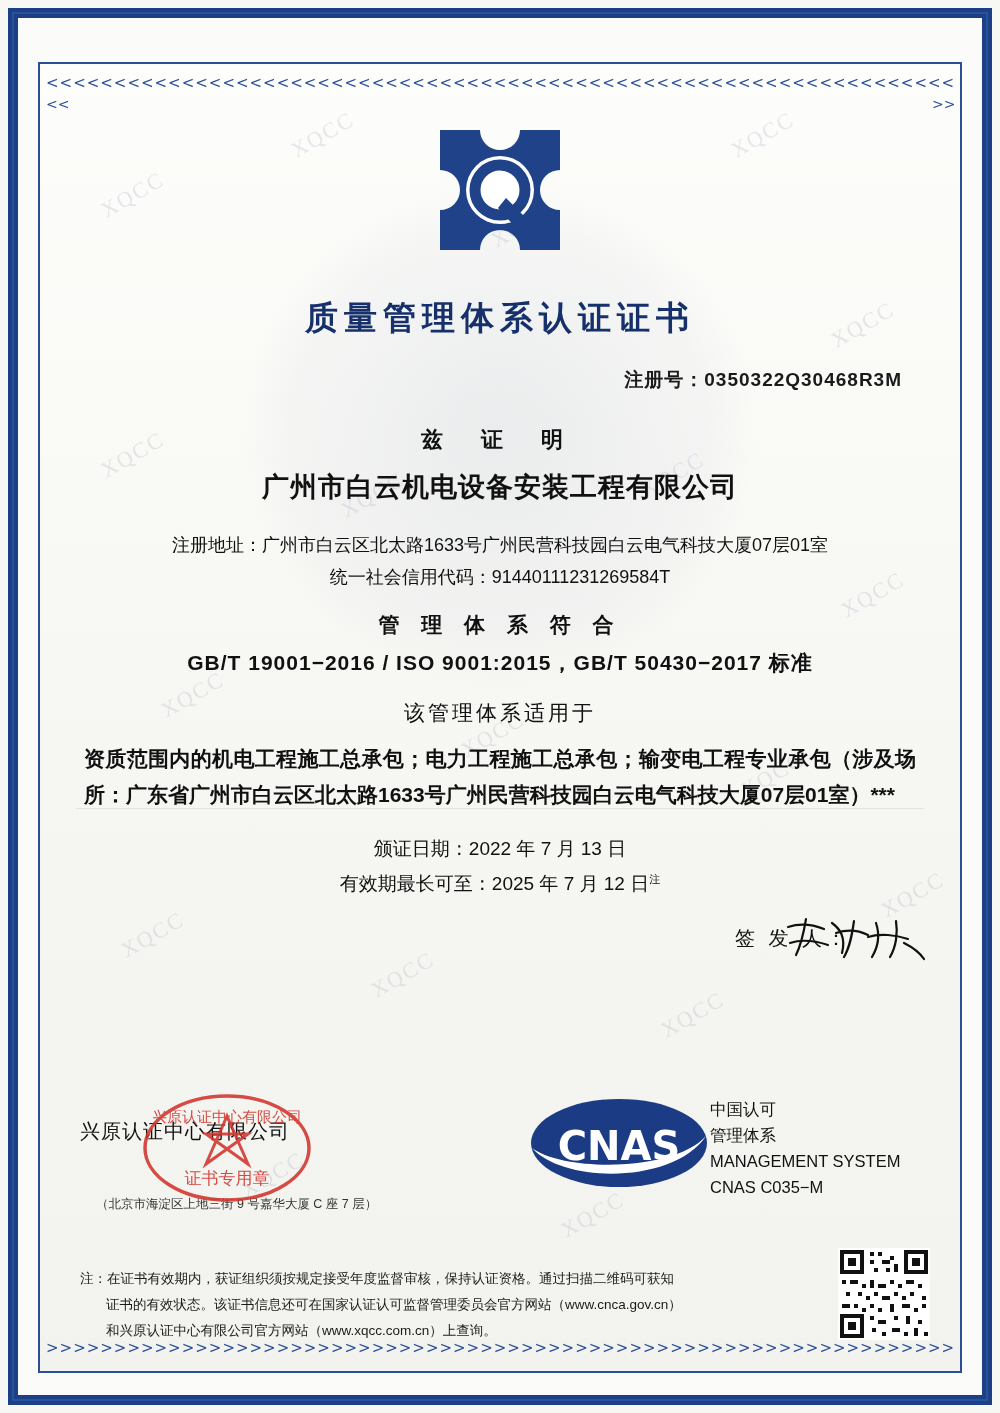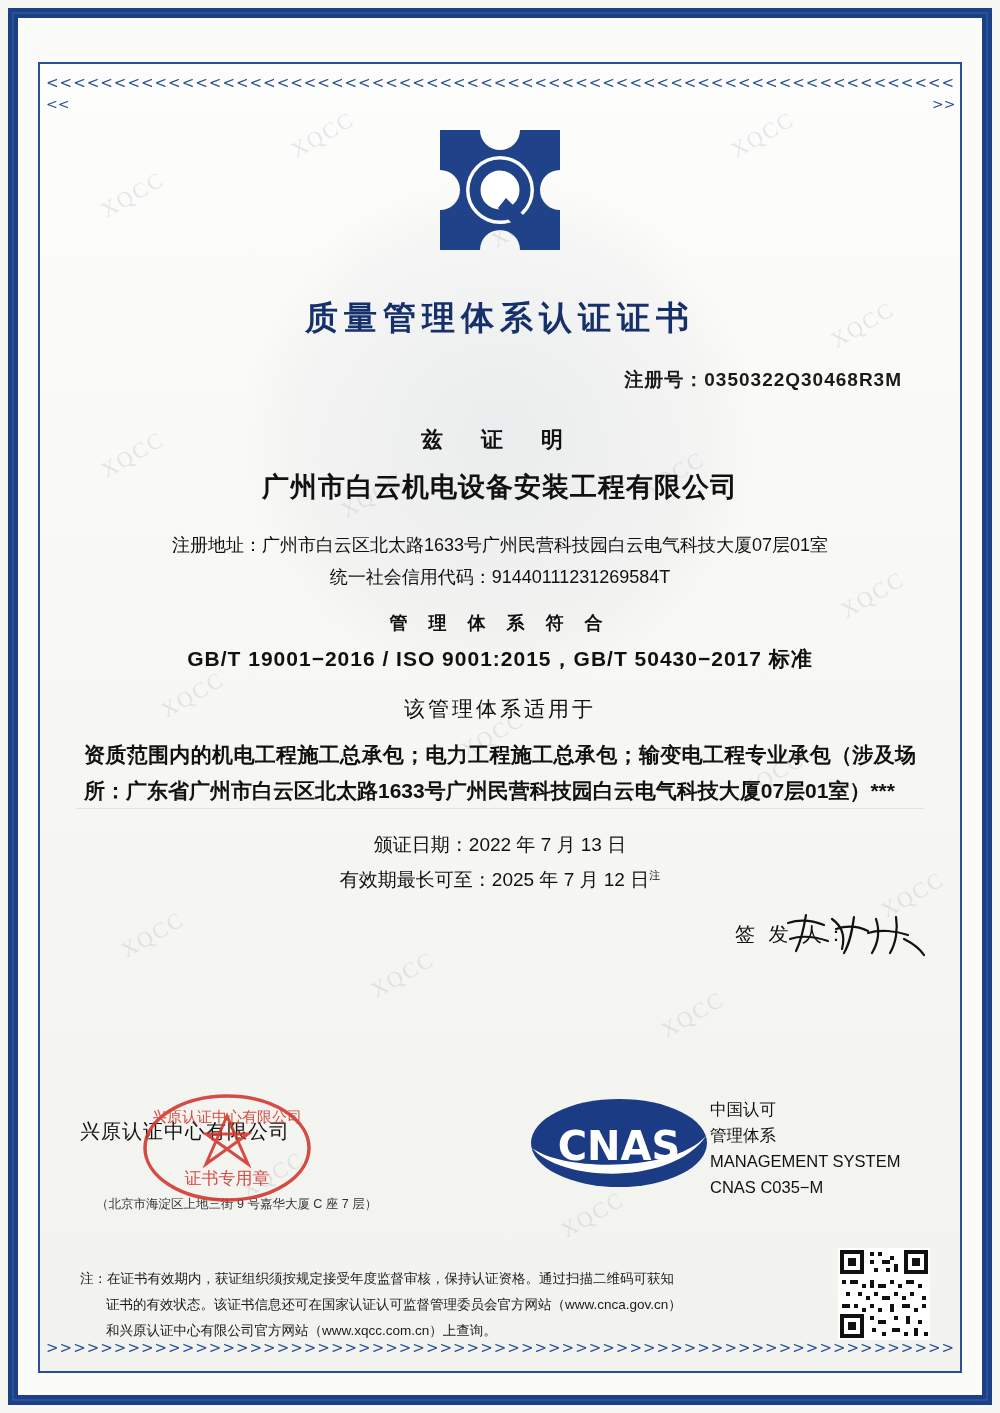--- a/index.html
+++ b/index.html
@@ -75,21 +75,21 @@
   .certify{
     margin-top:32px;font-size:22px;letter-spacing:16px;color:#111;
     font-weight:bold;
   }
   .company{
     margin-top:14px;font-size:27px;font-weight:bold;color:#111;letter-spacing:1px;
   }
   .addr{margin-top:28px;font-size:18px;color:#111;letter-spacing:0px;}
   .code{margin-top:8px;font-size:18px;color:#111;}
   .conform{
-    margin-top:22px;font-size:18px;letter-spacing:8px;font-weight:bold;color:#111;
+    margin-top:22px;font-size:21px;letter-spacing:8px;font-weight:bold;color:#111;
   }
   .standard{
     margin-top:10px;font-size:21px;font-weight:bold;color:#111;letter-spacing:1px;
   }
   .applies{
     margin-top:22px;font-size:21px;letter-spacing:3px;color:#111;
   }
   .scope{
     margin-top:14px;font-size:21px;line-height:36px;color:#111;
     text-align:justify;font-weight:bold;padding:0 4px;

